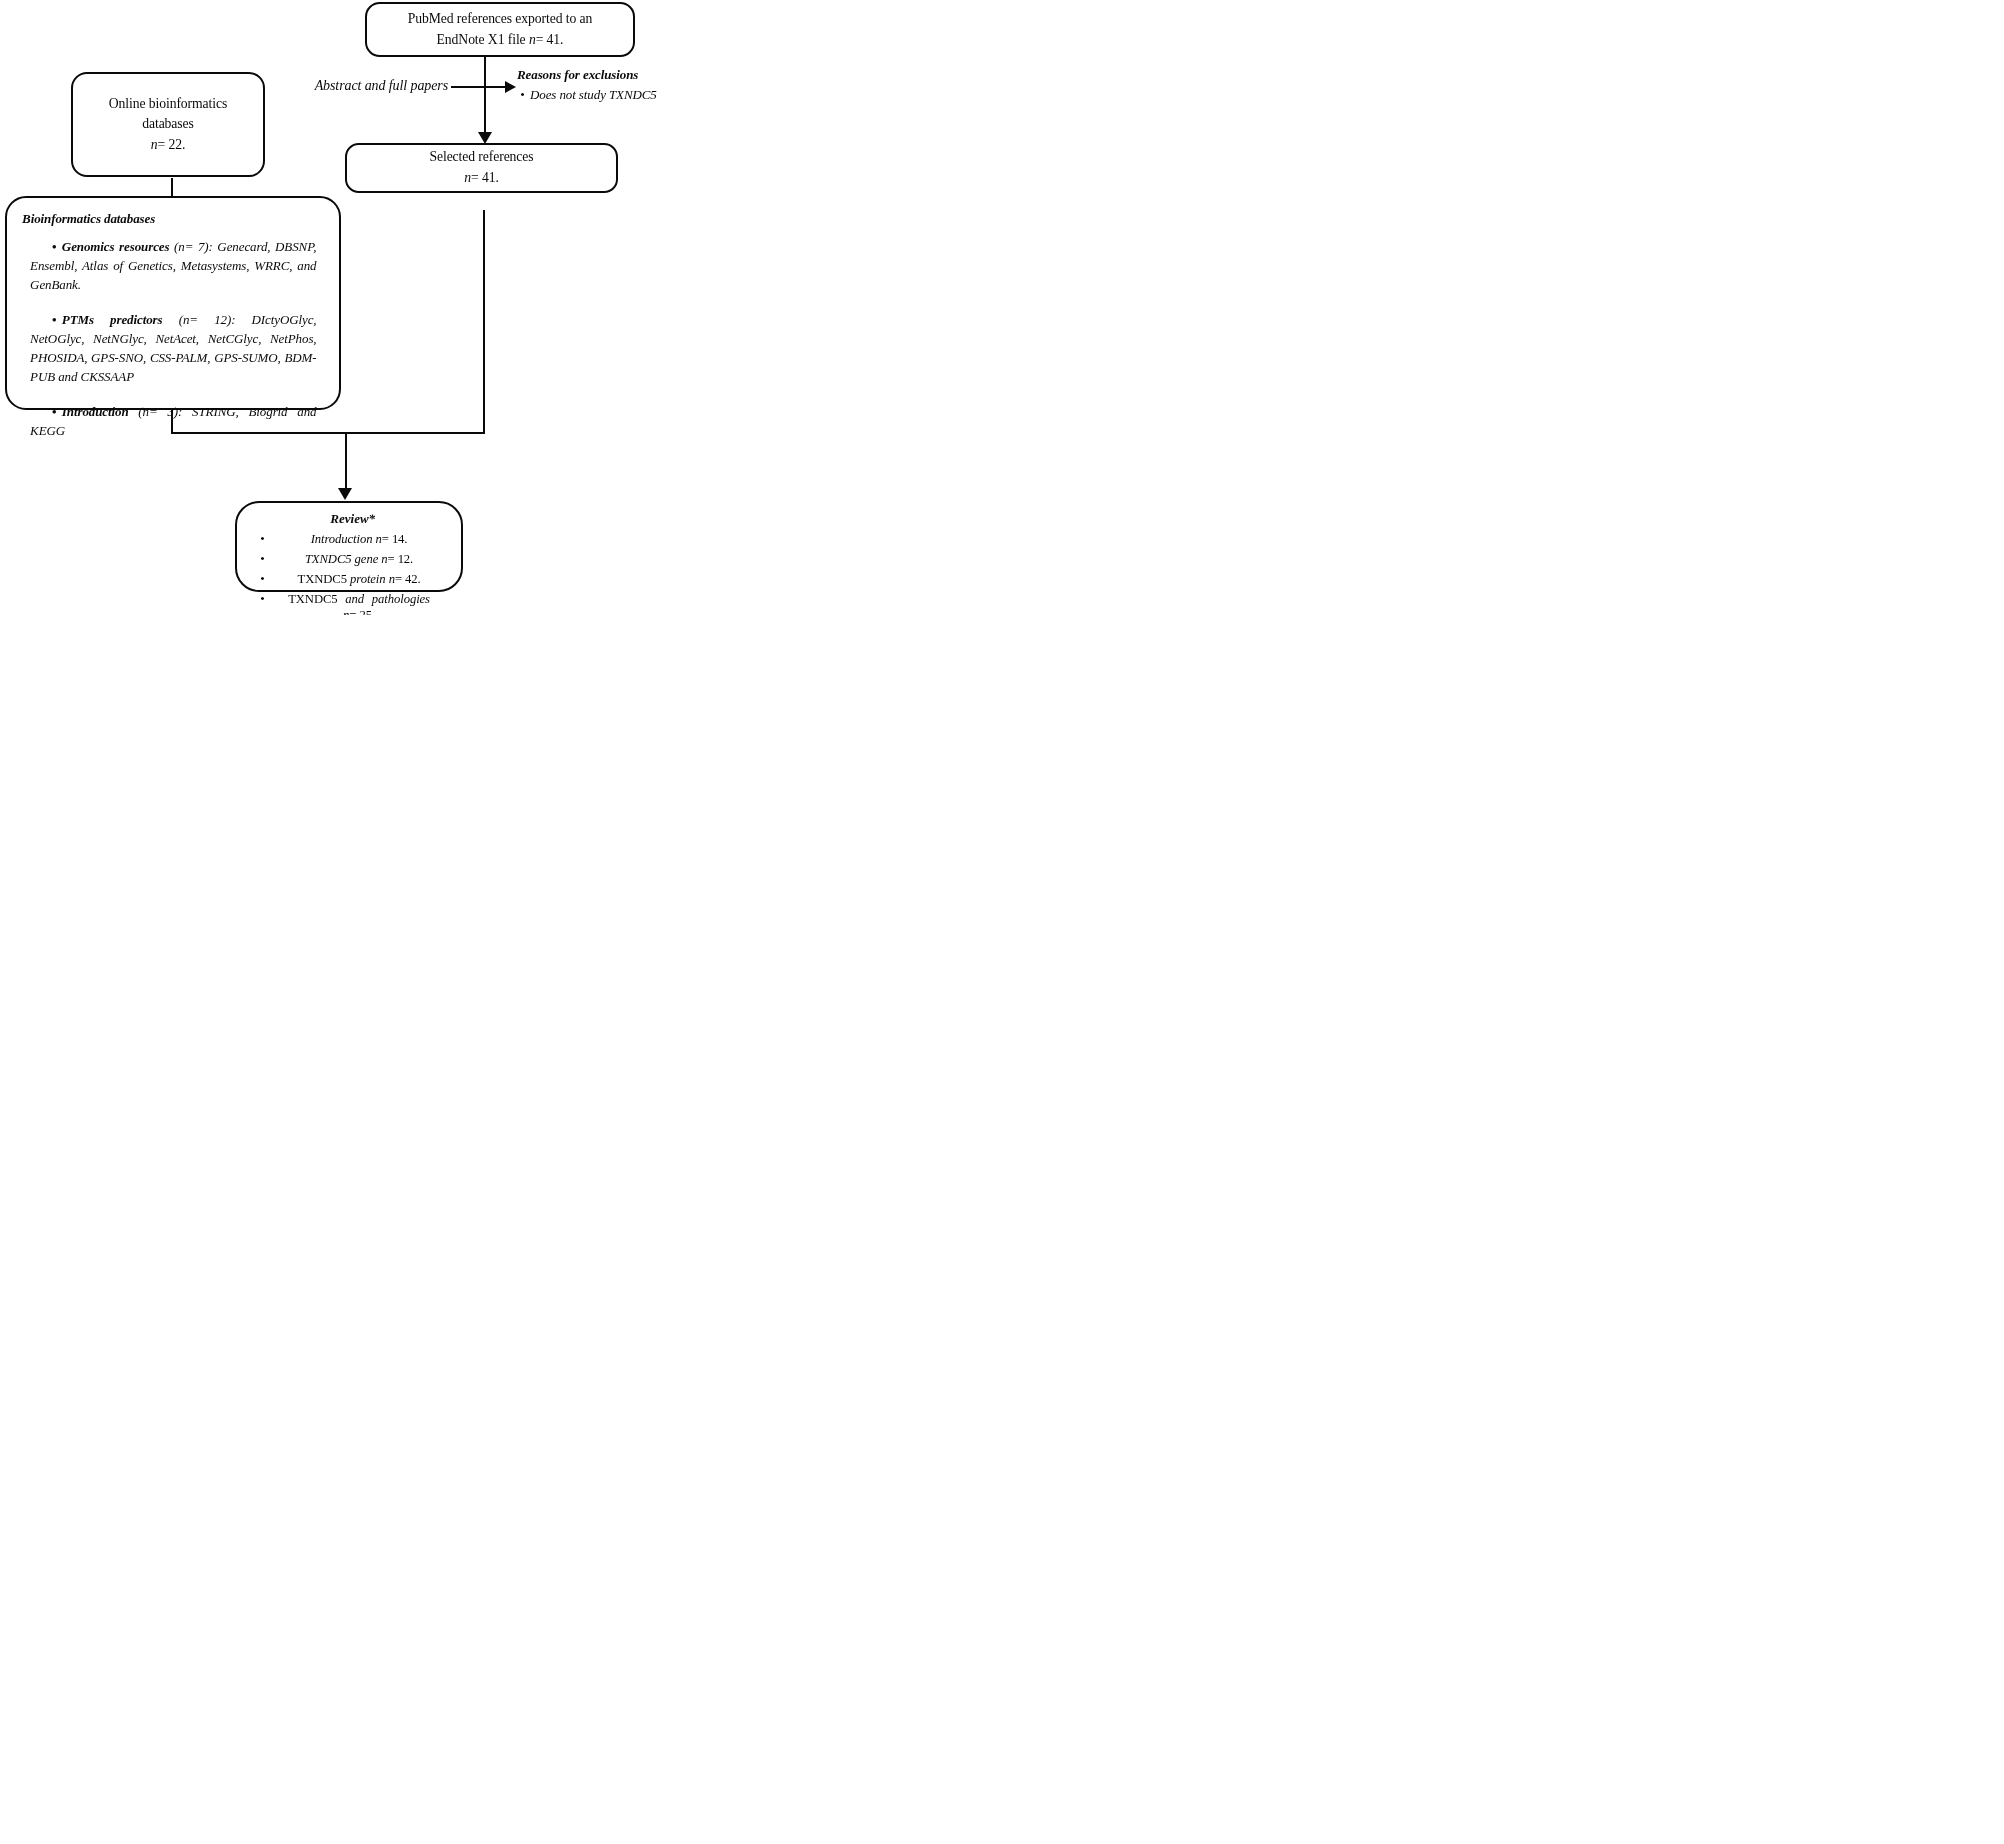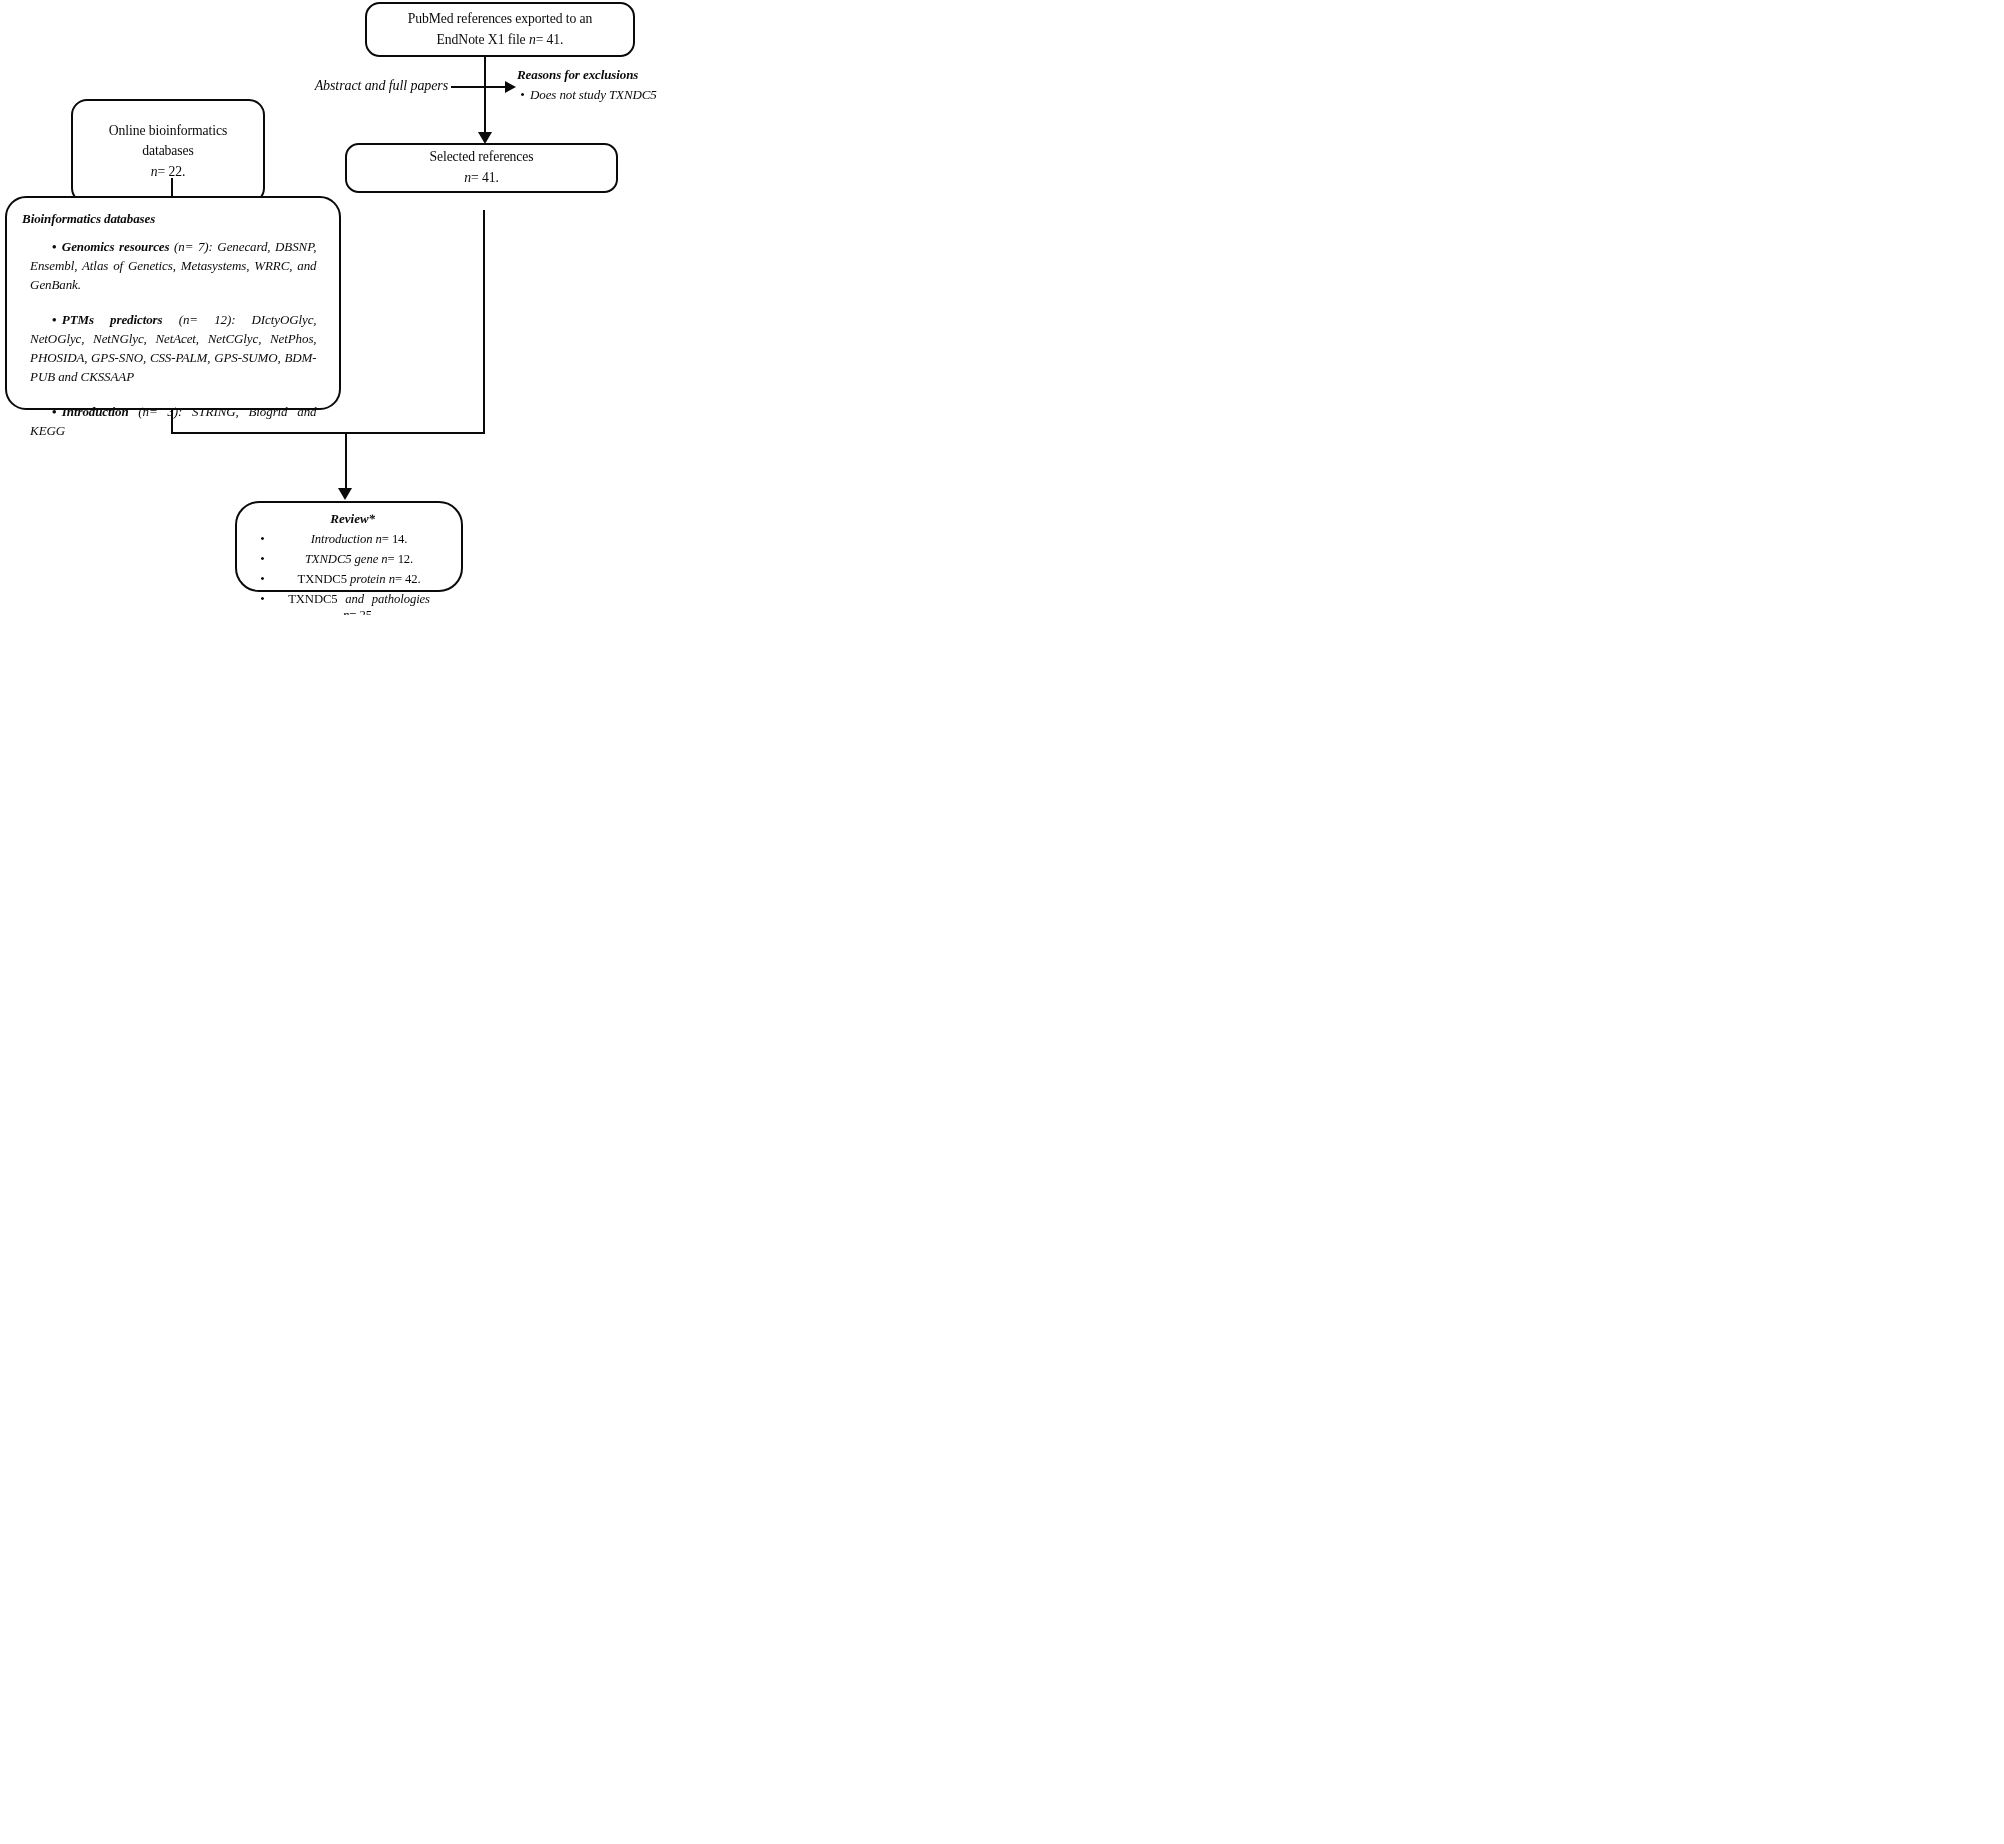--- a/index.html
+++ b/index.html
@@ -33,21 +33,21 @@
     border-top:6.3px solid transparent;
     border-bottom:6.3px solid transparent;
     border-left:11px solid #0a0a0a;
   }
   .it{font-style:italic;}
   .b{font-weight:bold;}
   .up{font-style:normal;}
 
   
   #box-pubmed{left:365px;top:2.1px;width:270px;height:55px;border-radius:14.8px;}
-  #box-online{left:71px;top:72px;width:194px;height:105px;border-radius:16px;margin-top:27px;}
+  #box-online{left:71px;top:72px;width:194px;height:105px;border-radius:16px;}
   #box-selected{left:345px;top:143px;width:273px;height:50px;border-radius:13.7px;}
 
   #box-bio{
     left:5.3px;top:196px;width:336px;height:214px;border-radius:21px;
     align-items:stretch;justify-content:flex-start;text-align:left;
     padding:10.5px 14.8px 6.3px 14.8px;
   }
   #box-bio .bio-head{font-size:13px;line-height:19px;margin:0 0 1.1px 0;letter-spacing:-0.1px;}
   #box-bio p.bio-p{
     margin:8px;font-size:13px;line-height:19px;letter-spacing:-0.1px;

